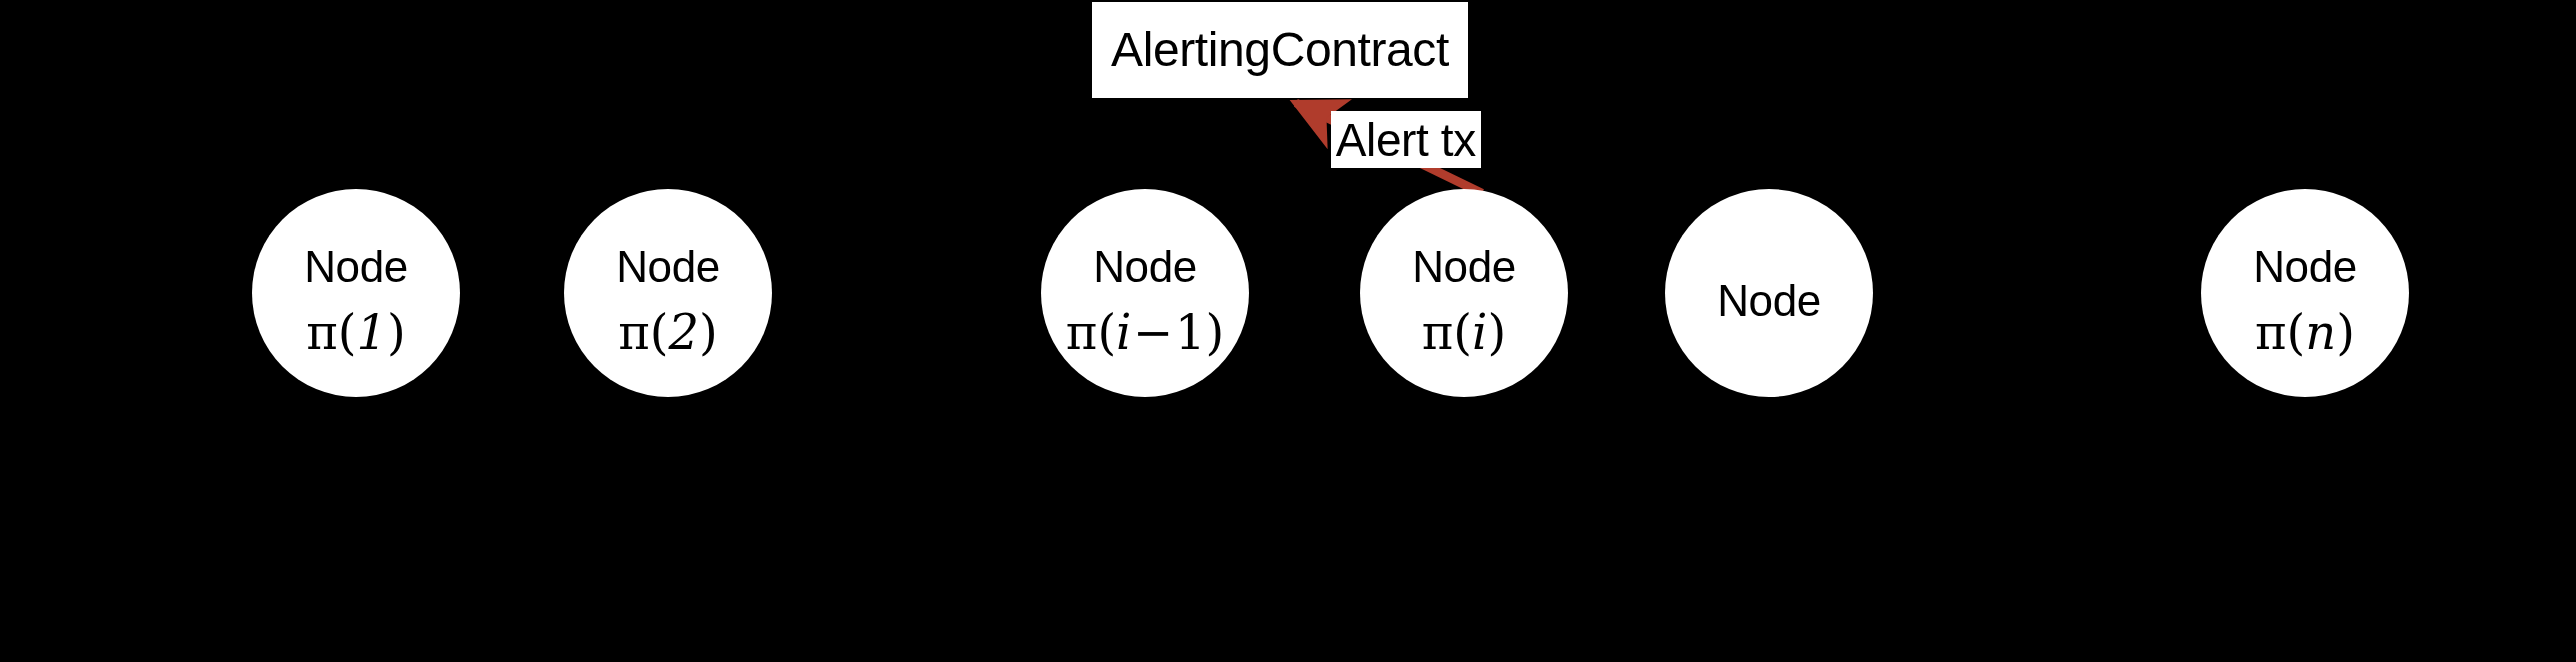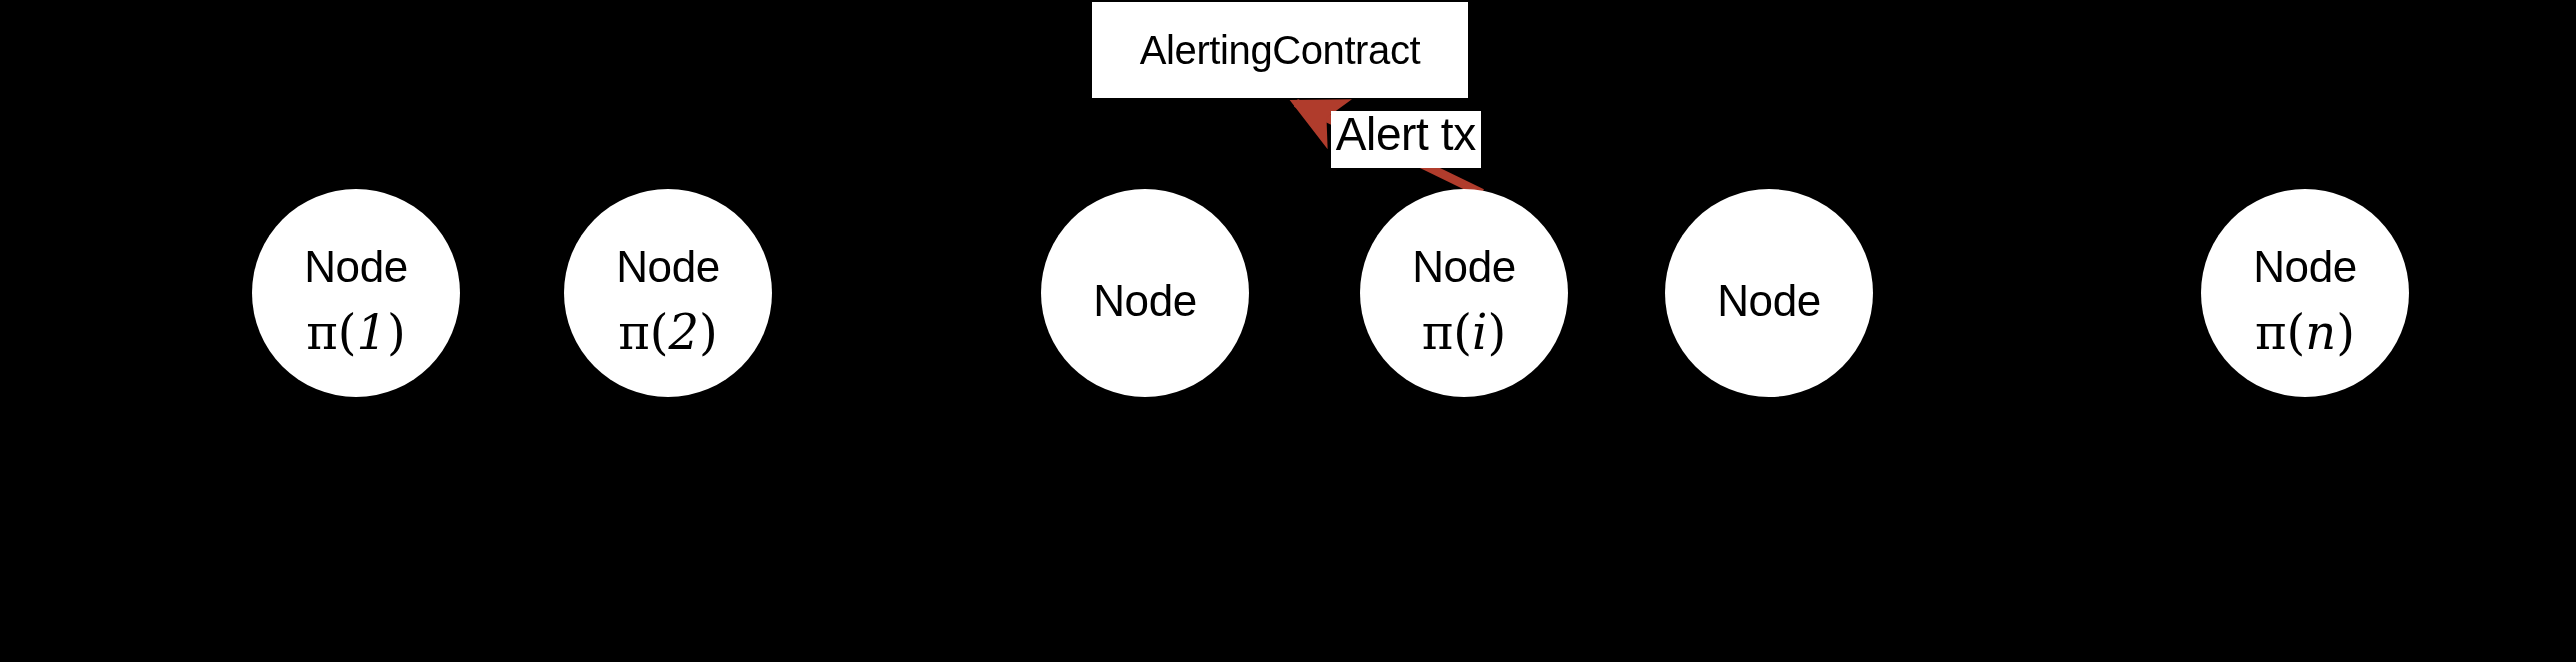--- a/index.html
+++ b/index.html
@@ -34,37 +34,37 @@
     top: 1.6px;
     width: 376px;
     height: 96px;
     background: #ffffff;
     display: flex;
     align-items: center;
     justify-content: center;
   }
   .contract-box .contract-label {
     font-family: "Liberation Sans", sans-serif;
-    font-size: 40px;
+    font-size: 48px;
     line-height: 1;
     color: #000000;
     white-space: nowrap;
     letter-spacing: -0.4px;
   }
 
   
   .edge-label {
     position: absolute;
     left: 1331px;
     top: 111px;
     height: 57px;
     padding: 0 4.8px;
     background: #ffffff;
     display: flex;
-    align-items: flex-start;
+    align-items: center;
     justify-content: center;
     z-index: 5;
   }
   .edge-label .edge-label-text {
     font-family: "Liberation Sans", sans-serif;
     font-size: 46px;
     line-height: 1;
     color: #000000;
     white-space: nowrap;
     letter-spacing: -0.4px;
@@ -135,20 +135,21 @@
     <span class="node-index"><span>π</span><span>(</span><span class="mvar">1</span><span>)</span></span>
   </div>
 
   <div class="node" style="left:564px; top:189px;">
     <span class="node-title">Node</span>
     <span class="node-index"><span>π</span><span>(</span><span class="mvar">2</span><span>)</span></span>
   </div>
 
   <div class="node" style="left:1041px; top:189px;">
     <span class="node-title">Node</span>
+    <span class="node-index"><span>π</span><span>(</span><span class="mvar">i</span><span class="mop">−</span><span>1</span><span>)</span></span>
   </div>
 
   <div class="node" style="left:1360px; top:189px;">
     <span class="node-title">Node</span>
     <span class="node-index"><span>π</span><span>(</span><span class="mvar">i</span><span>)</span></span>
   </div>
 
   <div class="node" style="left:1665px; top:189px;">
     <span class="node-title">Node</span>
   </div>

